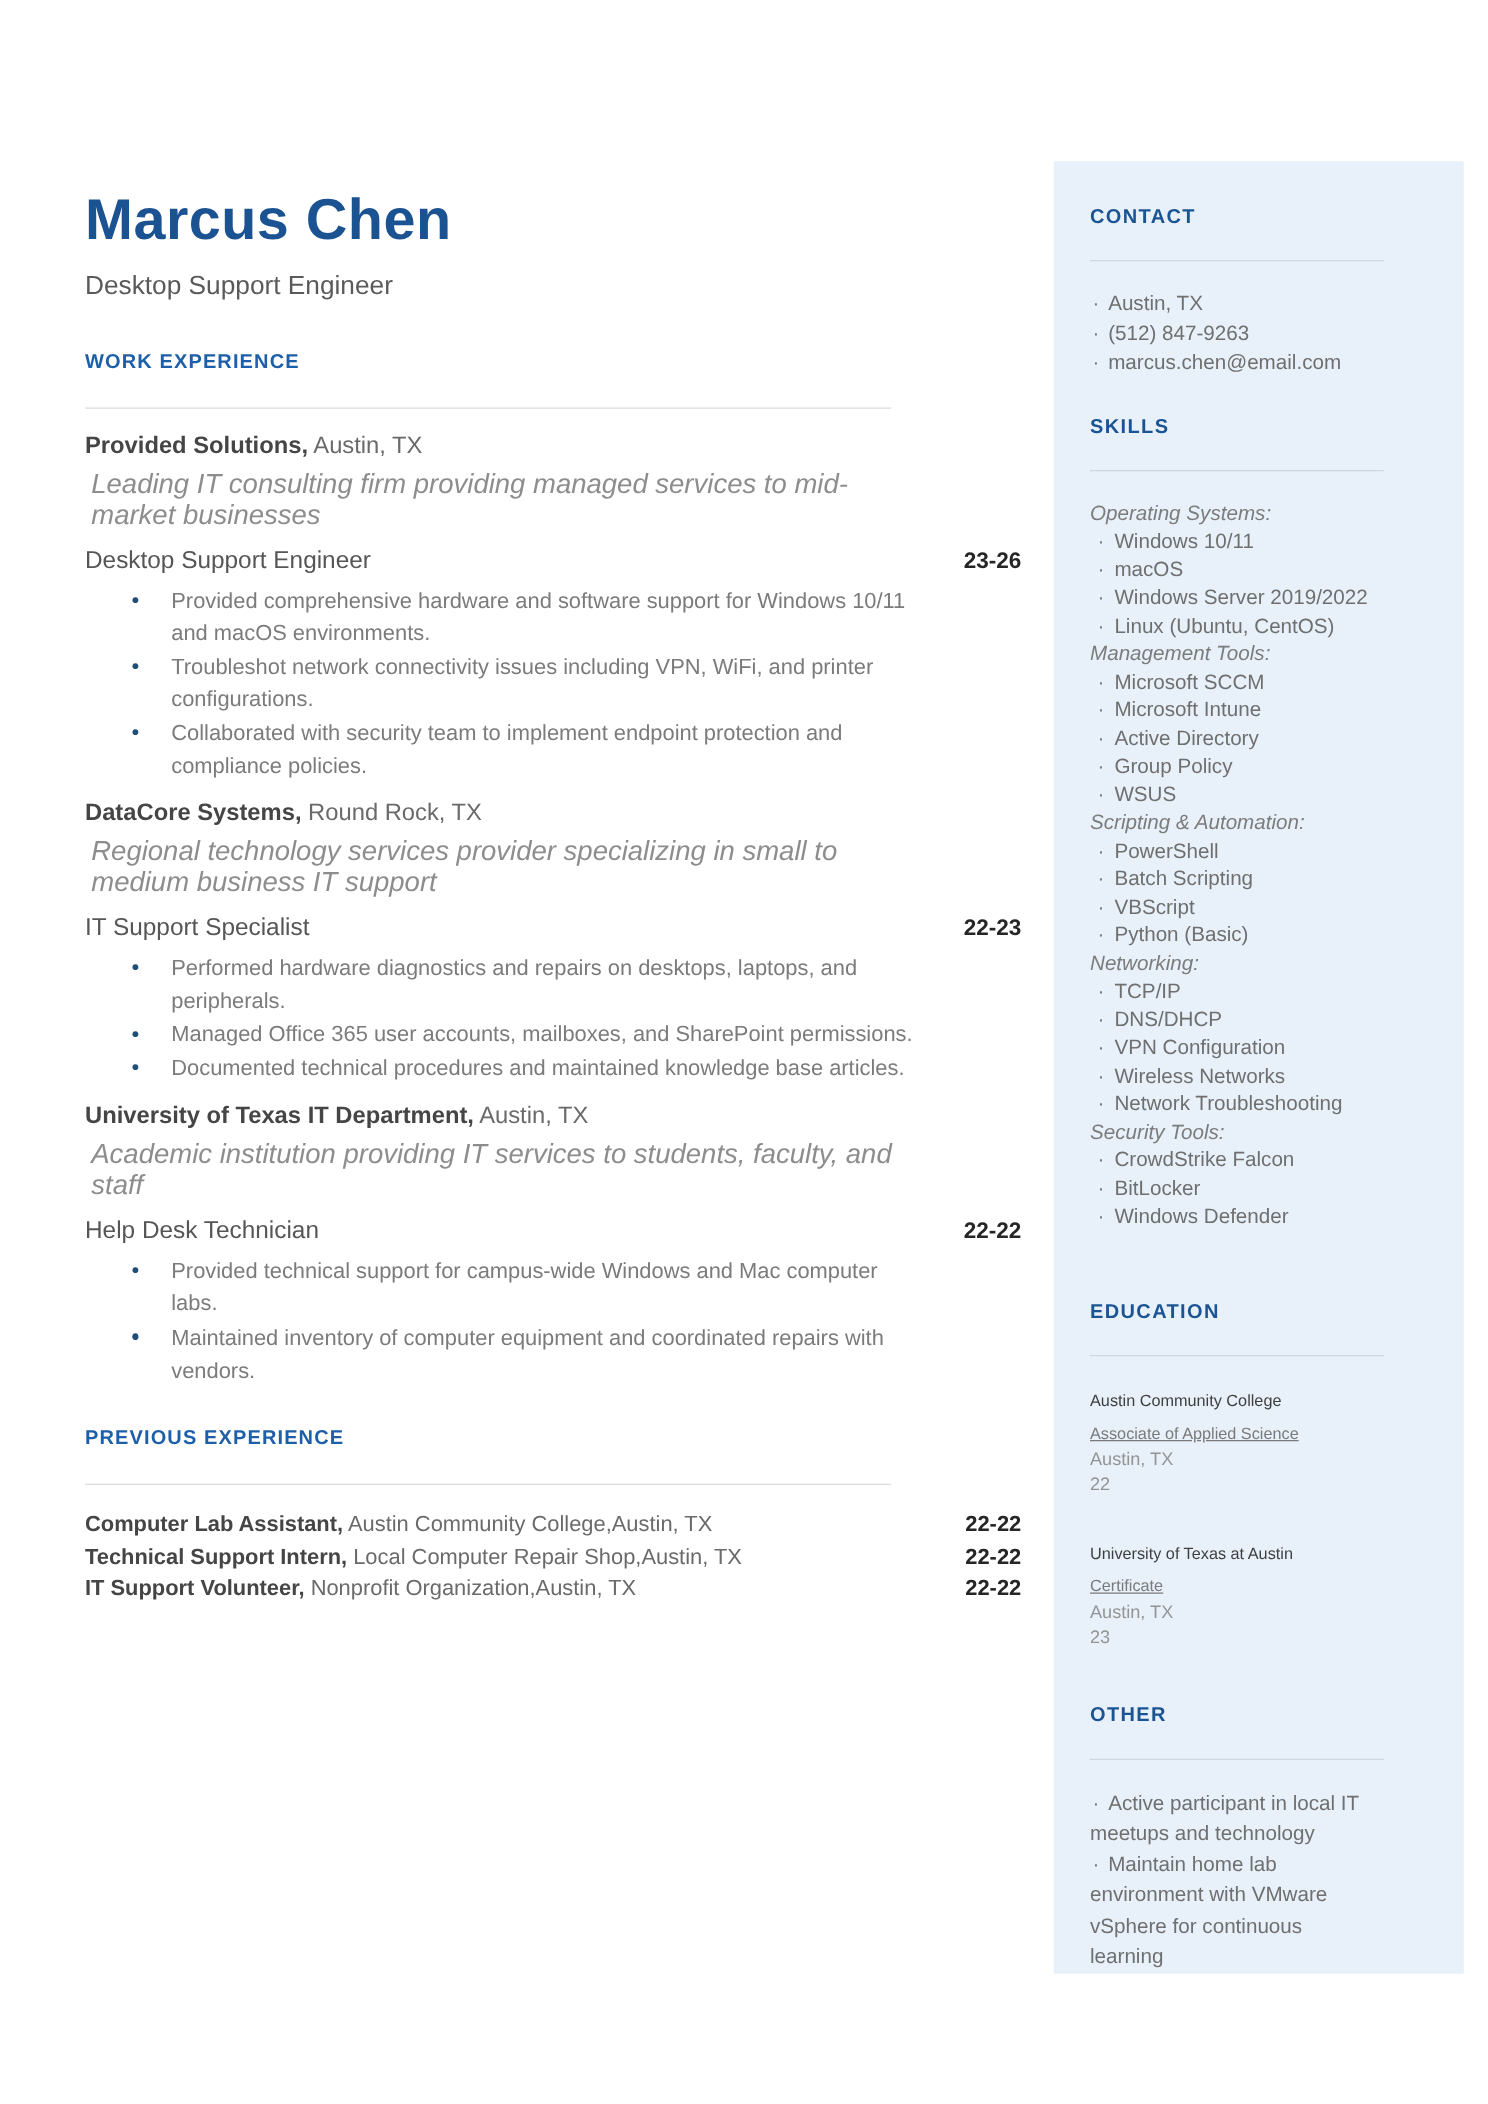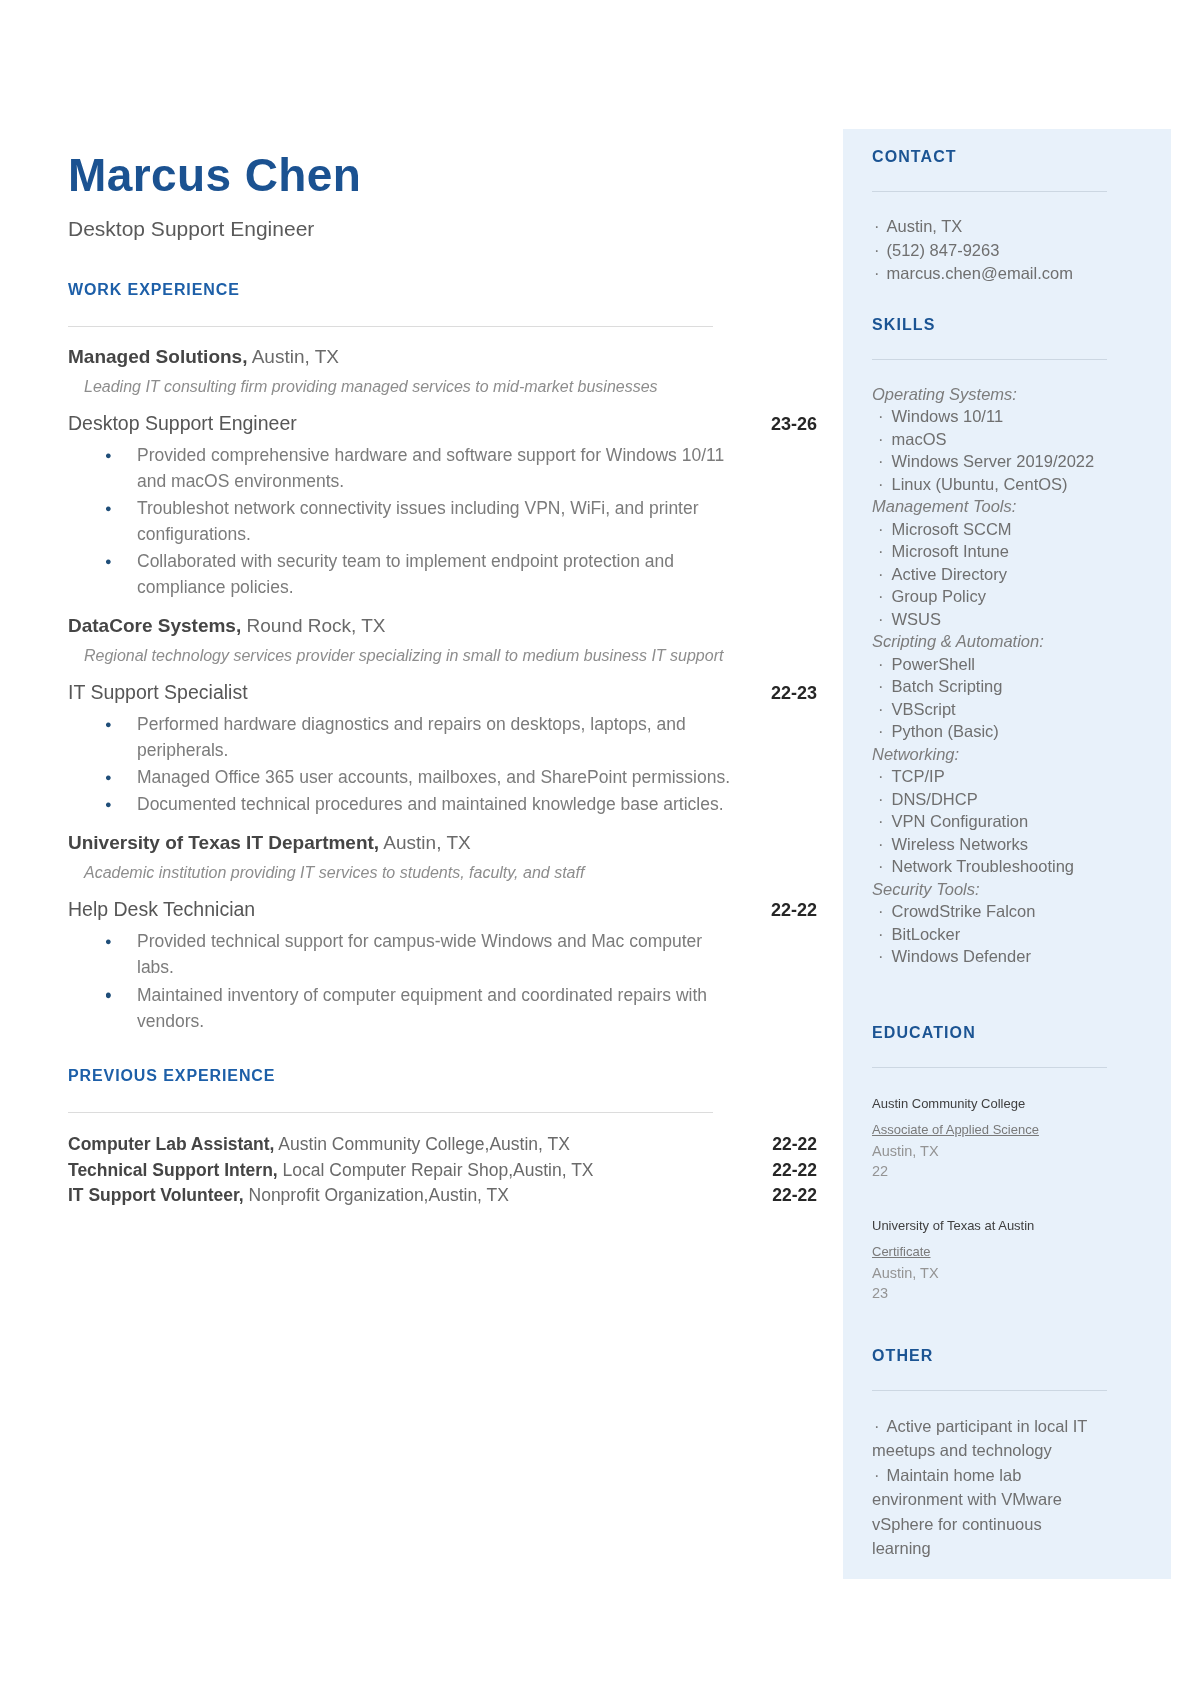--- a/index.html
+++ b/index.html
@@ -9,36 +9,36 @@
     -webkit-font-smoothing:antialiased;
   }
   
   .main{position:absolute;left:68px;top:150px;width:749px;}
   .name{font-size:46px;line-height:50px;font-weight:700;color:#1b5291;margin:0 0 17px;letter-spacing:.4px;}
   .subtitle{font-size:21px;color:#5a5a5a;margin:0 0 40px;}
   .sec-head{font-size:16px;font-weight:700;color:#1d5fa8;letter-spacing:.9px;margin:0 0 27px;}
   .divider{border:none;border-top:1px solid #dcdcdc;width:645px;margin:0 0 19px 0;}
   .company{font-size:19px;color:#6a6a6a;margin:14px 0 6px;}
   .company .cname{font-weight:700;color:#454545;}
-  .cdesc{font-size:16px;font-style:italic;color:#8d8d8d;line-height:25px;margin:0 16px 13px;max-width:660px;}
+  .cdesc{font-size:22px;font-style:italic;color:#8d8d8d;line-height:25px;margin:0 5px 13px;max-width:660px;}
   .role-line{display:flex;justify-content:space-between;align-items:baseline;margin:0 0 7px;}
   .role-title{font-size:19.5px;color:#565656;}
   .role-dates{font-size:18px;font-weight:700;color:#262626;}
   ul.bullets{list-style:none;margin:0 0 6px;padding:0;}
   ul.bullets li{position:relative;padding:0 75px 1px 69px;font-size:17.5px;color:#7b7b7b;line-height:26px;}
   .bdot{position:absolute;left:37px;top:0;color:#1f4e79;font-size:11px;line-height:26px;}
   .prev-rows{margin-top:12px;}
   .prow{display:flex;justify-content:space-between;align-items:baseline;font-size:17.5px;line-height:25.5px;color:#6a6a6a;}
   .prow .prole{font-weight:700;color:#454545;}
   .pdates{font-size:17.5px;font-weight:700;color:#262626;}
   .prev-gap{height:26px;}
   
   .sidebar{
     position:absolute;left:843px;top:129px;width:328px;height:1450px;
-    background:#e8f1fa;box-sizing:border-box;padding:19px 74px 0 29px;
+    background:#e8f1fa;box-sizing:border-box;padding:36px 74px 0 29px;
   }
   .sb-head{font-size:16px;font-weight:700;color:#1b5493;letter-spacing:1.1px;margin:0 0 25px;}
   .sb-divider{border:none;border-top:1px solid #ccd7e2;width:235px;margin:0 0 23px 0;}
   .sb-item{font-size:16.5px;color:#6f6f6f;line-height:23.5px;text-indent:2px;}
   .sb-item .dot{padding-right:7px;color:#7a7a7a;}
   .sb-section-gap{height:30px;}
   .skill-label{font-size:16.5px;font-style:italic;color:#7c7c7c;line-height:22.5px;}
   .skill-item{font-size:16.5px;color:#6f6f6f;line-height:22.5px;text-indent:6px;}
   .skill-item .dot{padding-right:8px;color:#7a7a7a;}
   .edu-gap{height:56px;}
@@ -54,21 +54,21 @@
 <body>
 
 <div class="main">
 
   <h1 class="name">Marcus Chen</h1>
   <div class="subtitle">Desktop Support Engineer</div>
 
   <div class="sec-head">WORK EXPERIENCE</div>
   <hr class="divider">
 
-  <div class="company"><span class="cname">Managed Solutions,</span><span> Austin, TX</span></div>
+  <div class="company"><span class="cname">Provided Solutions,</span><span> Austin, TX</span></div>
   <div class="cdesc">Leading IT consulting firm providing managed services to mid-market businesses</div>
   <div class="role-line">
     <span class="role-title">Desktop Support Engineer</span>
     <span class="role-dates">23-26</span>
   </div>
   <ul class="bullets">
     <li><span class="bdot">●</span><span>Provided comprehensive hardware and software support for Windows 10/11 and macOS environments.</span></li>
     <li><span class="bdot">●</span><span>Troubleshot network connectivity issues including VPN, WiFi, and printer configurations.</span></li>
     <li><span class="bdot">●</span><span>Collaborated with security team to implement endpoint protection and compliance policies.</span></li>
   </ul>

